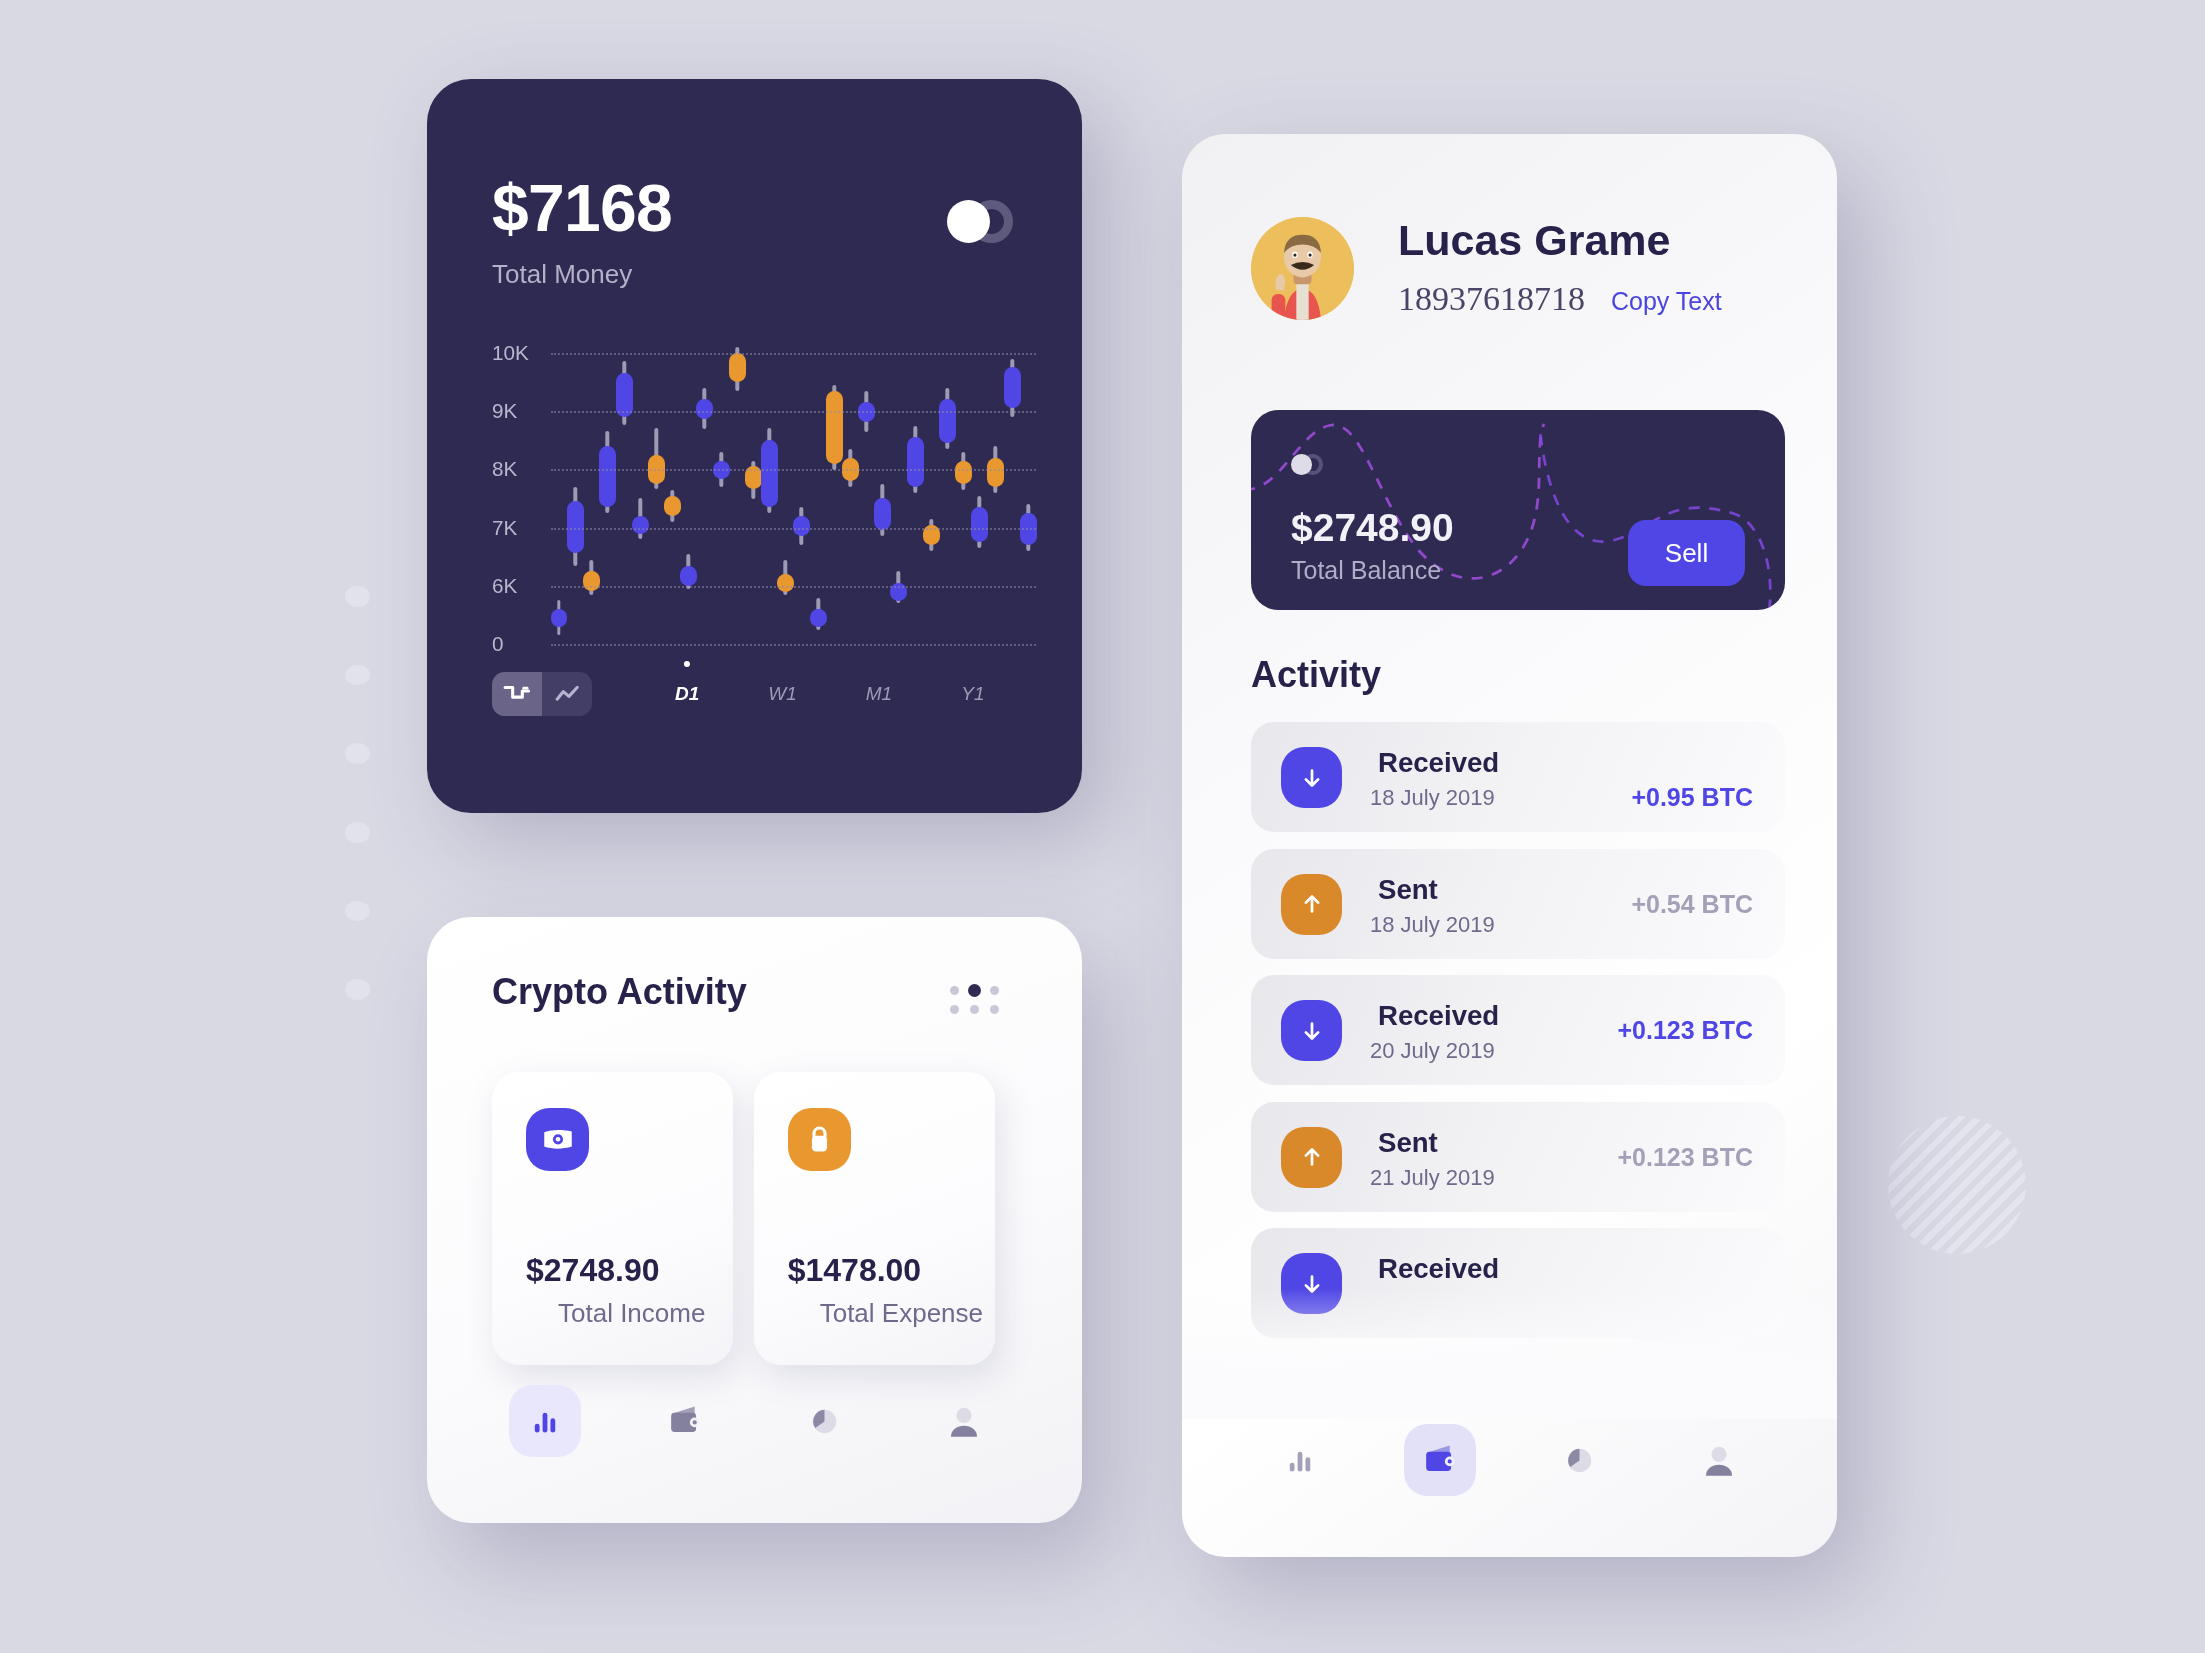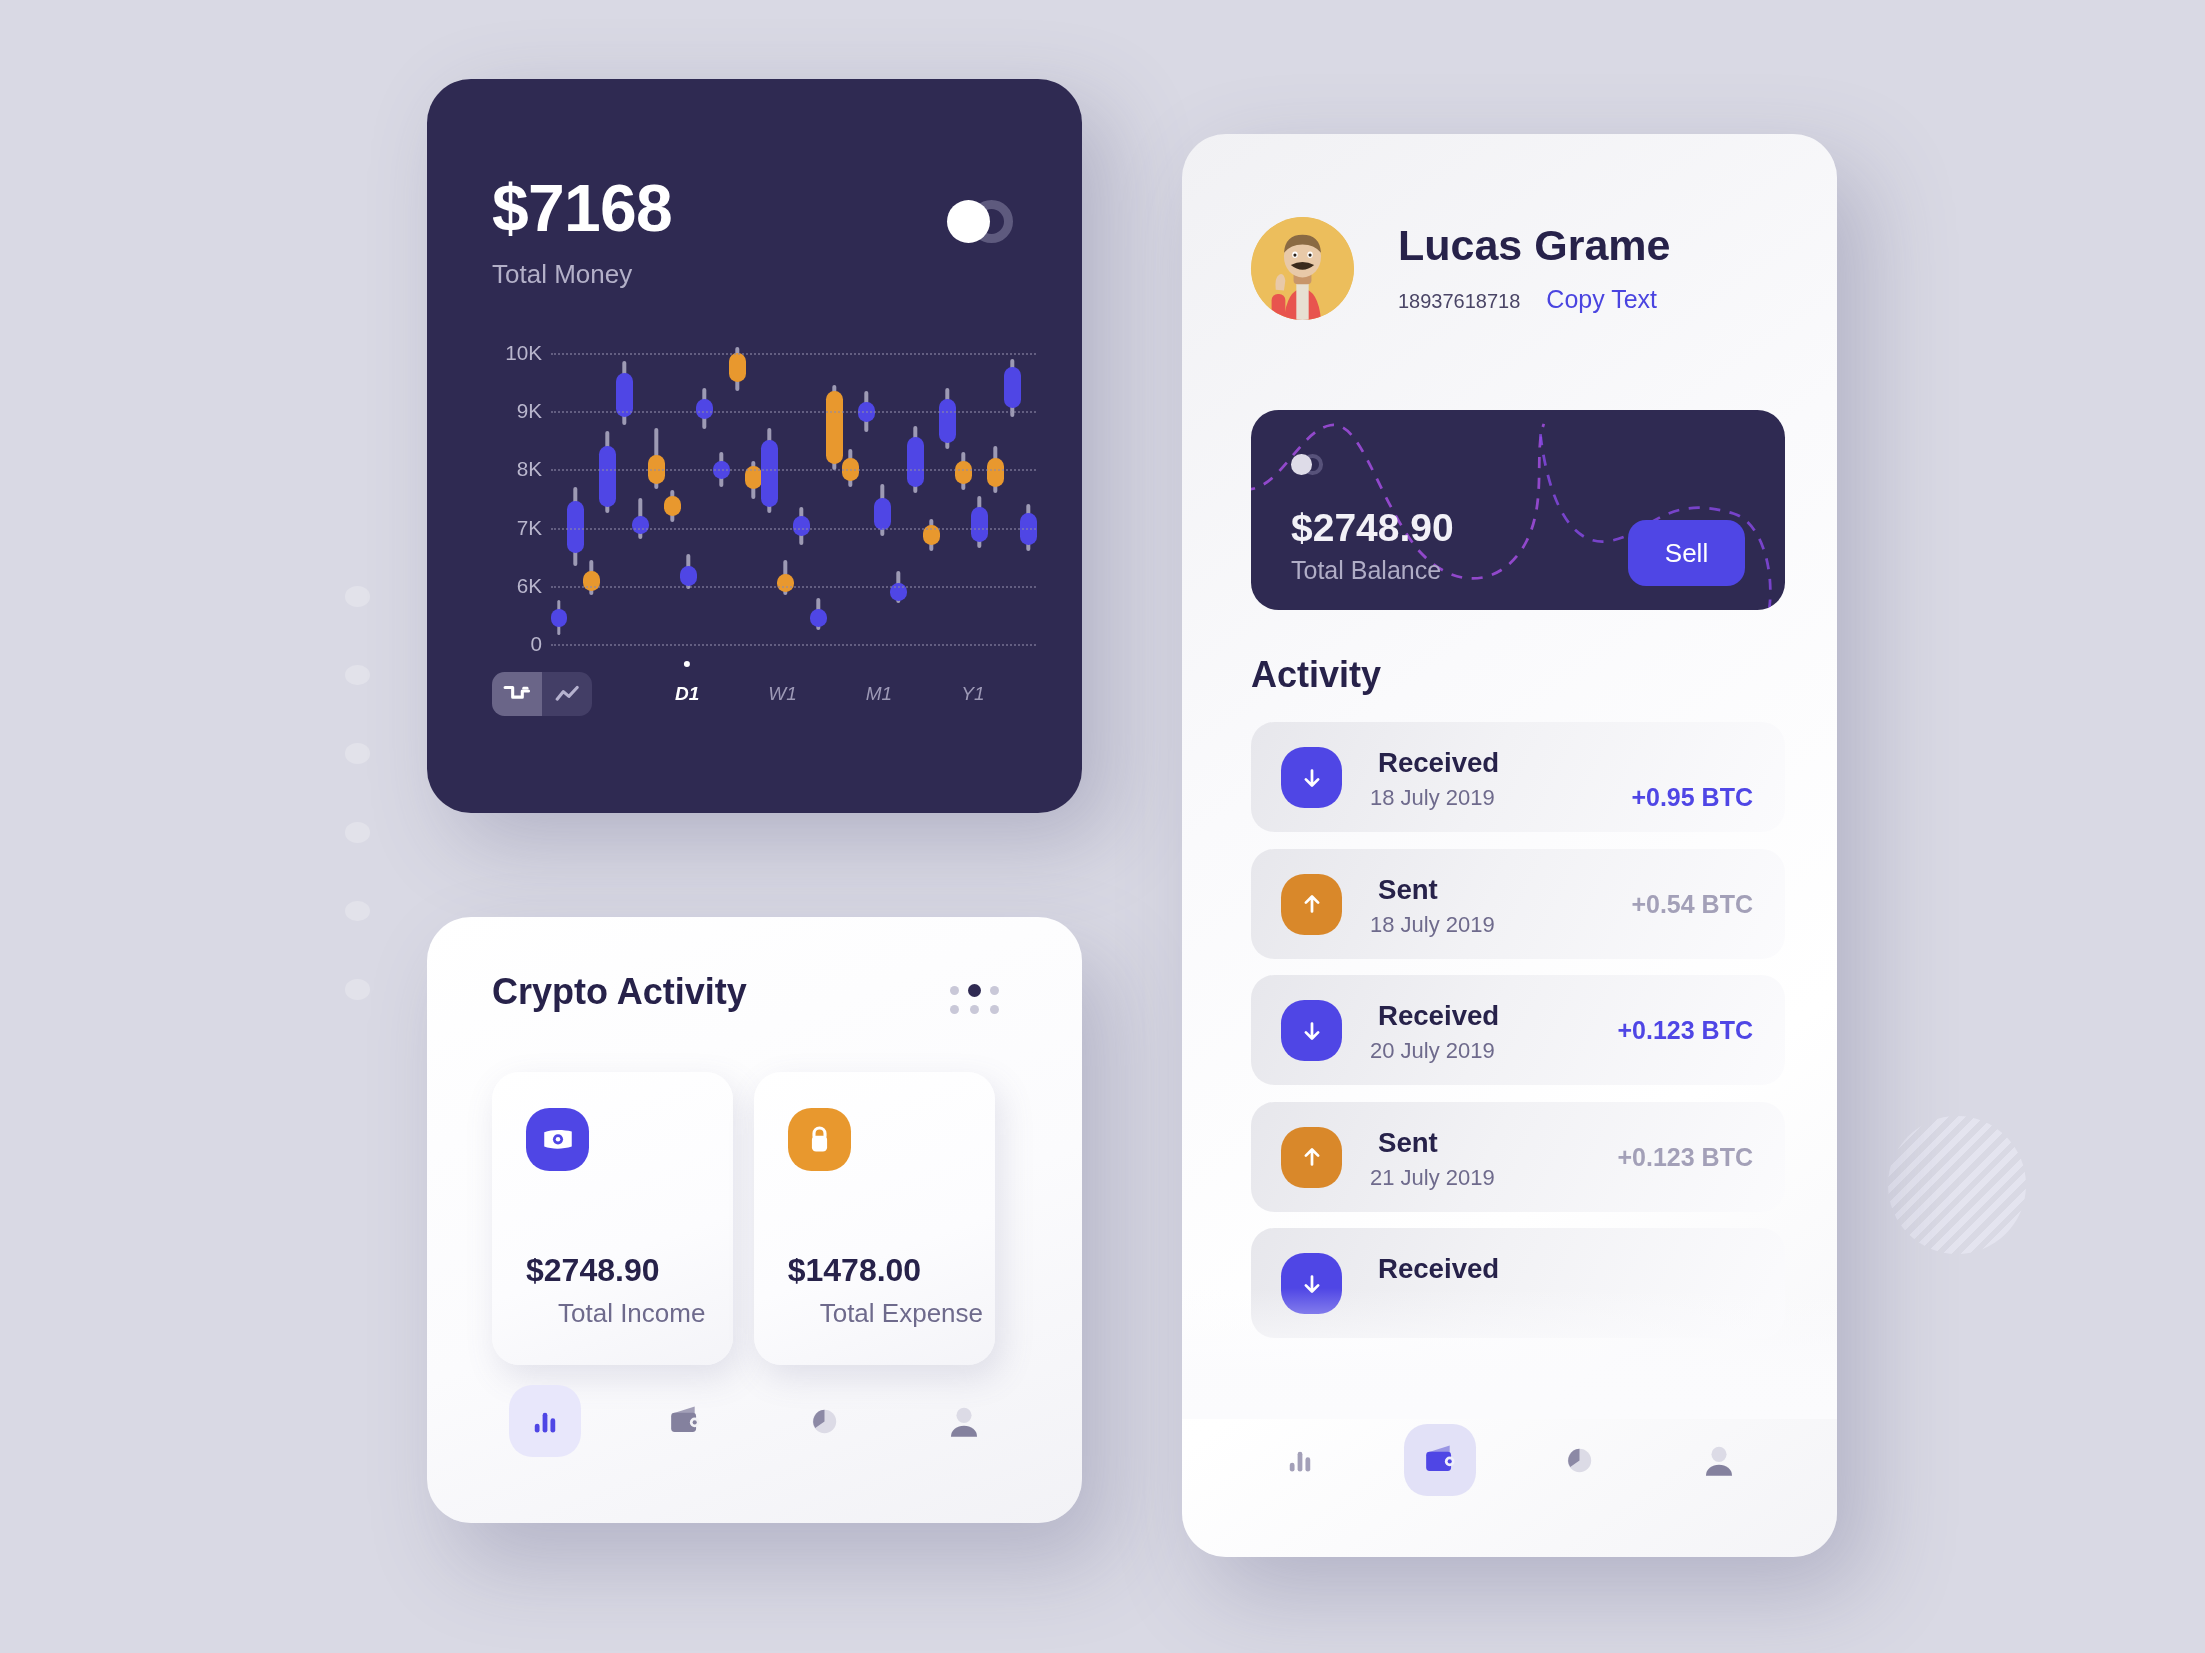--- a/index.html
+++ b/index.html
@@ -31,21 +31,21 @@
   .hdr{position:absolute;left:65px;top:96px;}
   .total-amount{font-size:66px;font-weight:700;color:#fff;letter-spacing:-0.7px;line-height:1;}
   .total-label{font-size:26px;color:#b3b0c8;margin-top:18px;}
   .toggle{position:absolute;right:69px;top:121px;width:66px;height:43px;}
   .toggle .ring{position:absolute;right:0;top:0;width:43px;height:43px;border-radius:50%;
      border:9px solid #5e5a7e;box-sizing:border-box;}
   .toggle .knob{position:absolute;left:0;top:0;width:43px;height:43px;border-radius:50%;background:#fff;}
 
   
   .chart-wrap{position:absolute;left:65px;top:262px;width:544px;height:303px;}
-  .axis-lbl{position:absolute;font-size:20.7px;color:#b9b6cd;transform:translateY(-50%);text-align:right;width:50px;}
+  .axis-lbl{position:absolute;font-size:20.7px;color:#b9b6cd;transform:translateY(-50%);width:50px;}
   .gridline{position:absolute;left:59px;right:0;height:0;border-top:2.1px dotted #8e8aa8;opacity:.55;}
   .plot{position:absolute;left:59px;top:0;right:0;bottom:0;}
   .candle{position:absolute;width:16.5px;}
   .candle .wick{position:absolute;left:50%;transform:translateX(-50%);width:3.4px;background:#9d9ab4;border-radius:2.1px;}
   .candle .body{position:absolute;left:0;width:16.5px;border-radius:8.3px;}
 
   
   .chart-ctrl{position:absolute;left:65px;top:593px;display:flex;align-items:center;}
   .ctrl-group{display:flex;border-radius:12.4px;overflow:hidden;}
   .ctrl-btn{width:50px;height:44px;display:flex;align-items:center;justify-content:center;background:#433e66;}
@@ -78,21 +78,21 @@
   .navitem{width:72px;height:72px;border-radius:23.4px;display:flex;align-items:center;justify-content:center;}
   .navitem.active{background:#e8e7fb;}
   .navitem.active-solid{background:#e2e1f7;}
 
   
   .profile{position:absolute;left:69px;top:83px;display:flex;align-items:center;}
   .avatar{width:103px;height:103px;border-radius:50%;background:#ecbe5c;overflow:hidden;position:relative;flex:none;}
   .profile-text{margin-left:44px;}
   .profile-name{font-size:43px;font-weight:700;color:#27224a;line-height:1;}
   .profile-sub{margin-top:18px;display:flex;align-items:baseline;gap:26px;}
-  .profile-phone{font-size:20px;color:#4a4566;}
+  .profile-phone{font-size:34px;color:#4a4566;font-family:Liberation Serif, serif;}
   .copy-link{font-size:25px;color:#4a44e0;}
 
   .balance-card{position:absolute;left:69px;top:276px;width:534px;height:200px;border-radius:27.6px;
      background:#2f2a52;overflow:hidden;}
   .bc-toggle{position:absolute;left:40px;top:44px;width:32px;height:20.7px;}
   .bc-toggle .ring{position:absolute;right:0;top:0;width:20.7px;height:20.7px;border-radius:50%;
      border:4.8px solid #57527a;box-sizing:border-box;}
   .bc-toggle .knob{position:absolute;left:0;top:0;width:20.7px;height:20.7px;border-radius:50%;background:#dedce8;}
   .bc-amount{position:absolute;left:40px;top:96px;font-size:39px;font-weight:700;color:#f2f1f7;}
   .bc-label{position:absolute;left:40px;top:146px;font-size:25px;color:#b0adc6;}

